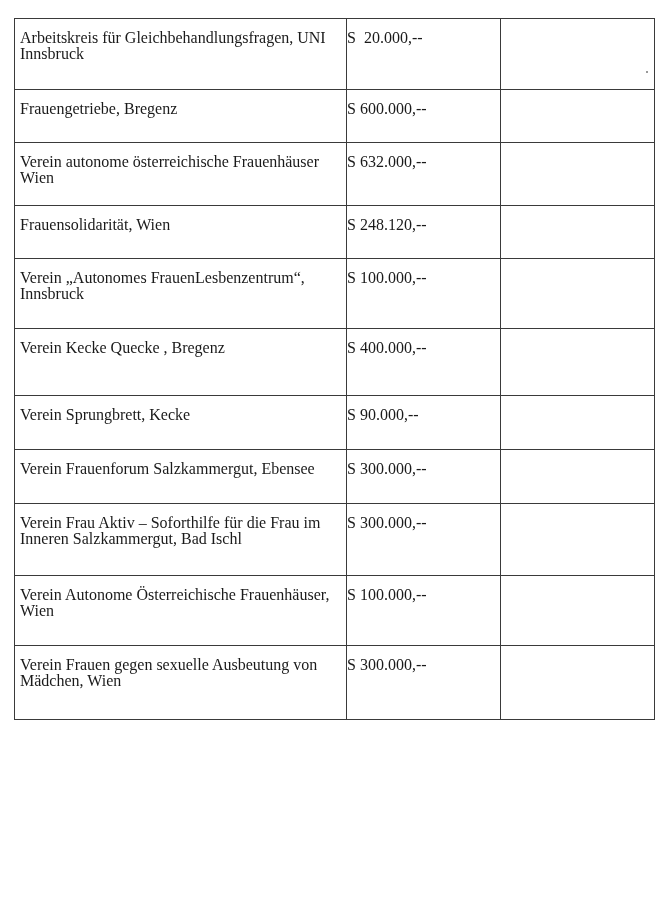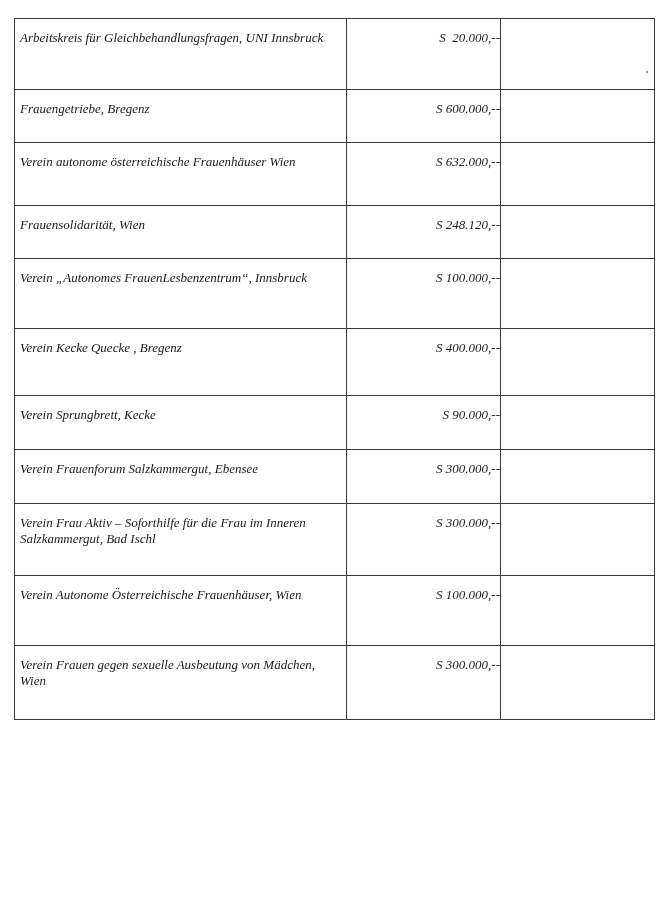--- a/index.html
+++ b/index.html
@@ -20,34 +20,33 @@
       left: 14px;
       top: 18px;
       width: 640px;
       border-collapse: collapse;
       table-layout: fixed;
     }
     table.grant-table td {
       border: 1.3px solid #3a3a3a;
       vertical-align: top;
       padding: 0;
-      font-size: 13px;
+      font-size: 16px;
       line-height: 16px;
-      font-style: italic;
     }
     col.c-name { width: 332px; }
     col.c-amount { width: 154px; }
     col.c-blank { width: 154px; }
     td.name-cell .inner {
       padding: 11px 4px 0 5px;
       white-space: normal;
     }
     td.amount-cell .inner {
       padding: 11px 0 0 0;
-      text-align: right;
+      text-align: left;
       white-space: pre;
     }
     td.blank-cell .inner {
       padding: 0;
     }
     .speck {
       position: absolute;
       left: 646px;
       top: 71px;
       width: 2px;

